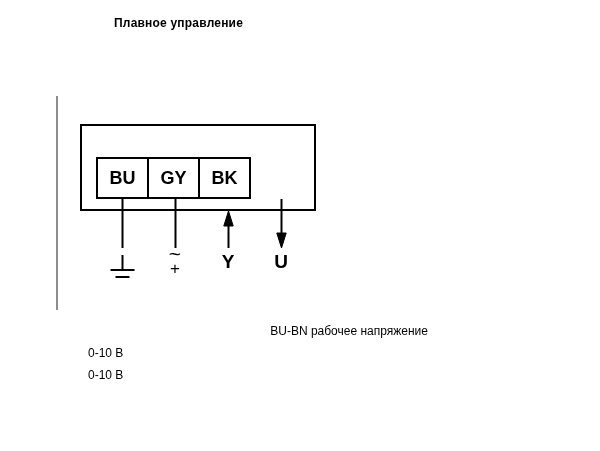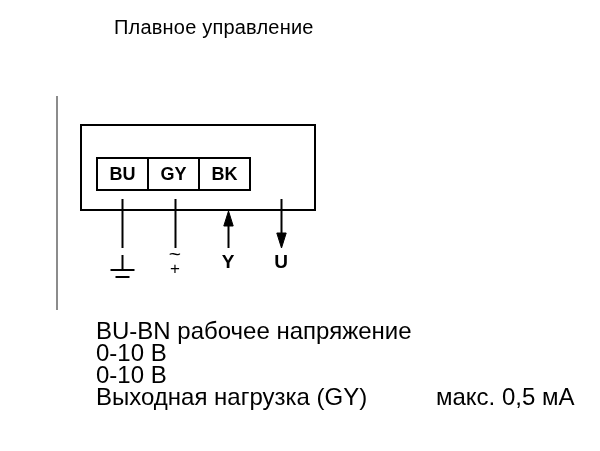--- a/index.html
+++ b/index.html
@@ -11,22 +11,22 @@
     width: 600px;
     height: 451px;
     background: #ffffff;
     overflow: hidden;
   }
 
   .title {
     position: absolute;
     left: 114px;
     top: 16px;
-    font-size: 20px;
-    font-weight: normal;
+    font-size: 12px;
+    font-weight: bold;
     letter-spacing: 0.2px;
   }
 
   .vline {
     position: absolute;
     left: 56px;
     top: 96px;
     width: 2px;
     height: 214px;
     background: #8c8c8c;
@@ -43,21 +43,21 @@
   }
 
   .terminals {
     position: absolute;
     left: 96px;
     top: 157px;
     display: flex;
   }
   .term {
     width: 53px;
-    height: 34px;
+    height: 42px;
     border: 2px solid #000;
     background: #fff;
     display: flex;
     align-items: center;
     justify-content: center;
     font-weight: bold;
     font-size: 18px;
   }
   .term + .term { margin-left: -2px; }
 
@@ -86,25 +86,26 @@
     display: flex;
     flex-direction: column;
     align-items: center;
     font-weight: normal;
   }
   .acdc .tilde { font-size: 21px; line-height: 14px; }
   .acdc .plus  { font-size: 17px; line-height: 15px; }
 
   .specs {
     position: absolute;
-    left: 96px;
+    left: 88px;
     top: 320px;
     width: 490px;
-    font-size: 24px;
+    font-size: 12px;
     line-height: 22px;
+    text-align: right;
   }
   .spec-row { display: flex; }
   .spec-name { width: 340px; }
   .spec-value { flex: 0 0 auto; }
 </style>
 </head>
 <body>
 
 <div class="page">
 
@@ -151,19 +152,15 @@
   <div class="specs">
     <div class="spec-row">
       <span class="spec-name">BU-BN рабочее напряжение</span>
     </div>
     <div class="spec-row">
       <span class="spec-value">0-10 В</span>
     </div>
     <div class="spec-row">
       <span class="spec-value">0-10 В</span>
     </div>
-    <div class="spec-row">
-      <span class="spec-name">Выходная нагрузка (GY)</span>
-      <span class="spec-value">макс. 0,5 мА</span>
-    </div>
   </div>
 
 </div>
 
 </body></html>

